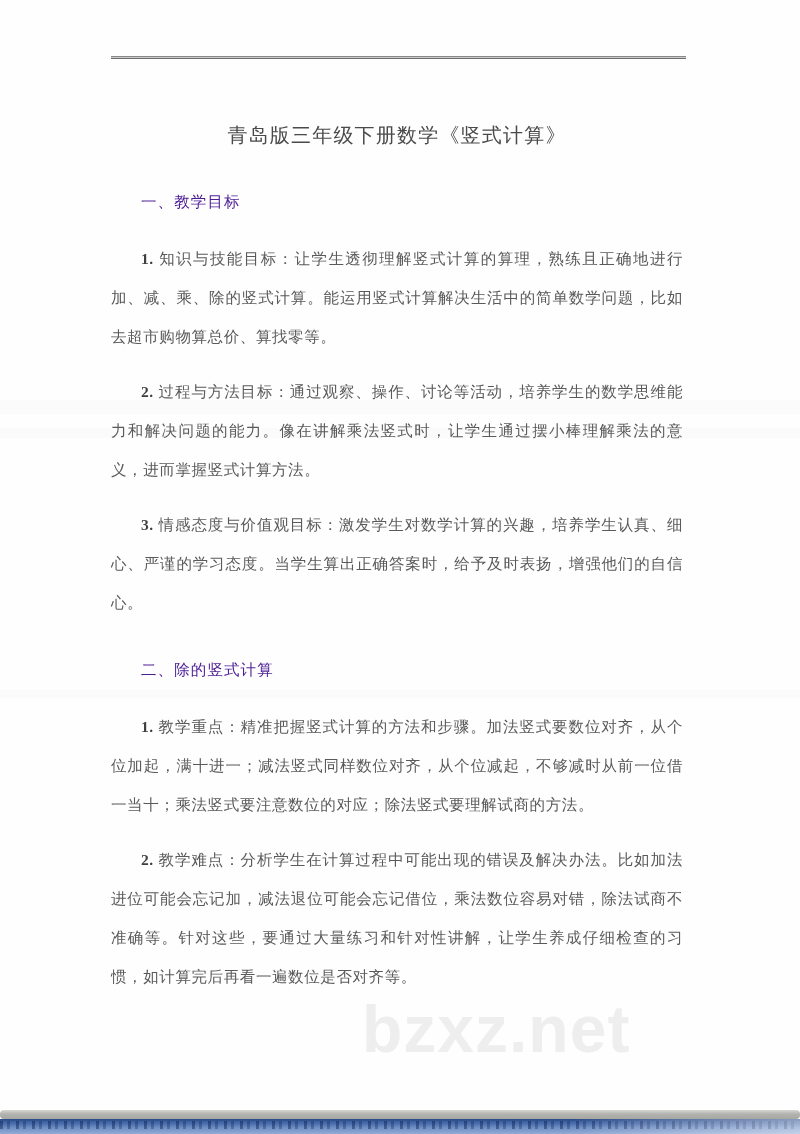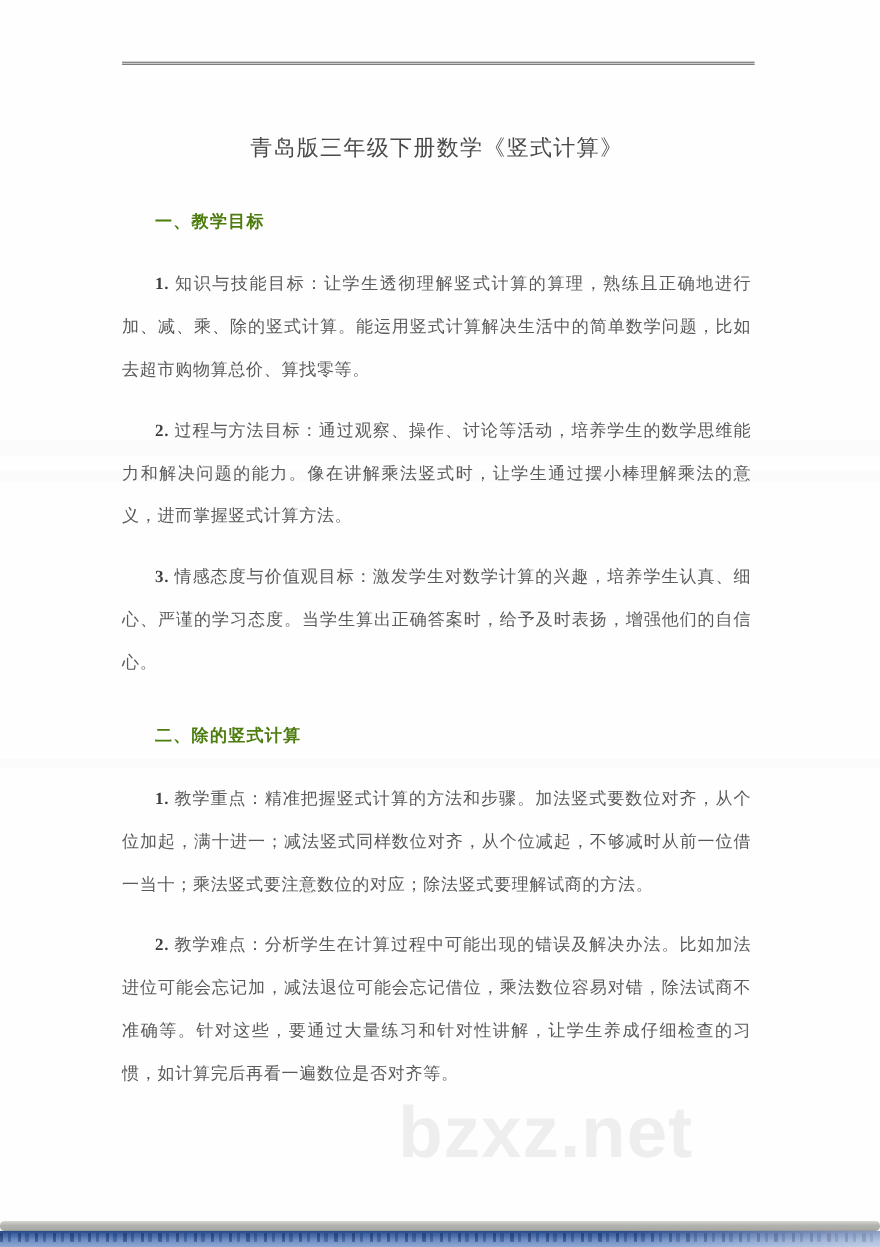--- a/index.html
+++ b/index.html
@@ -64,25 +64,25 @@
     text-align: center;
     color: #4a4a4a;
     letter-spacing: 1.2px;
     margin: 0 0 30px 0;
     font-weight: normal;
   }
 
   .section-heading {
     font-size: 15.5px;
     line-height: 39px;
-    color: #4d7c0f;
+    color: #4c1d95;
     margin: 0 0 8px 0;
     text-indent: 30px;
     letter-spacing: 1.1px;
-    font-weight: bold;
+    font-weight: normal;
   }
 
   .para {
     font-size: 15.5px;
     line-height: 39px;
     color: #5a5a5a;
     margin: 0 0 6px 0;
     text-indent: 30px;
     text-align: justify;
     text-justify: inter-character;

